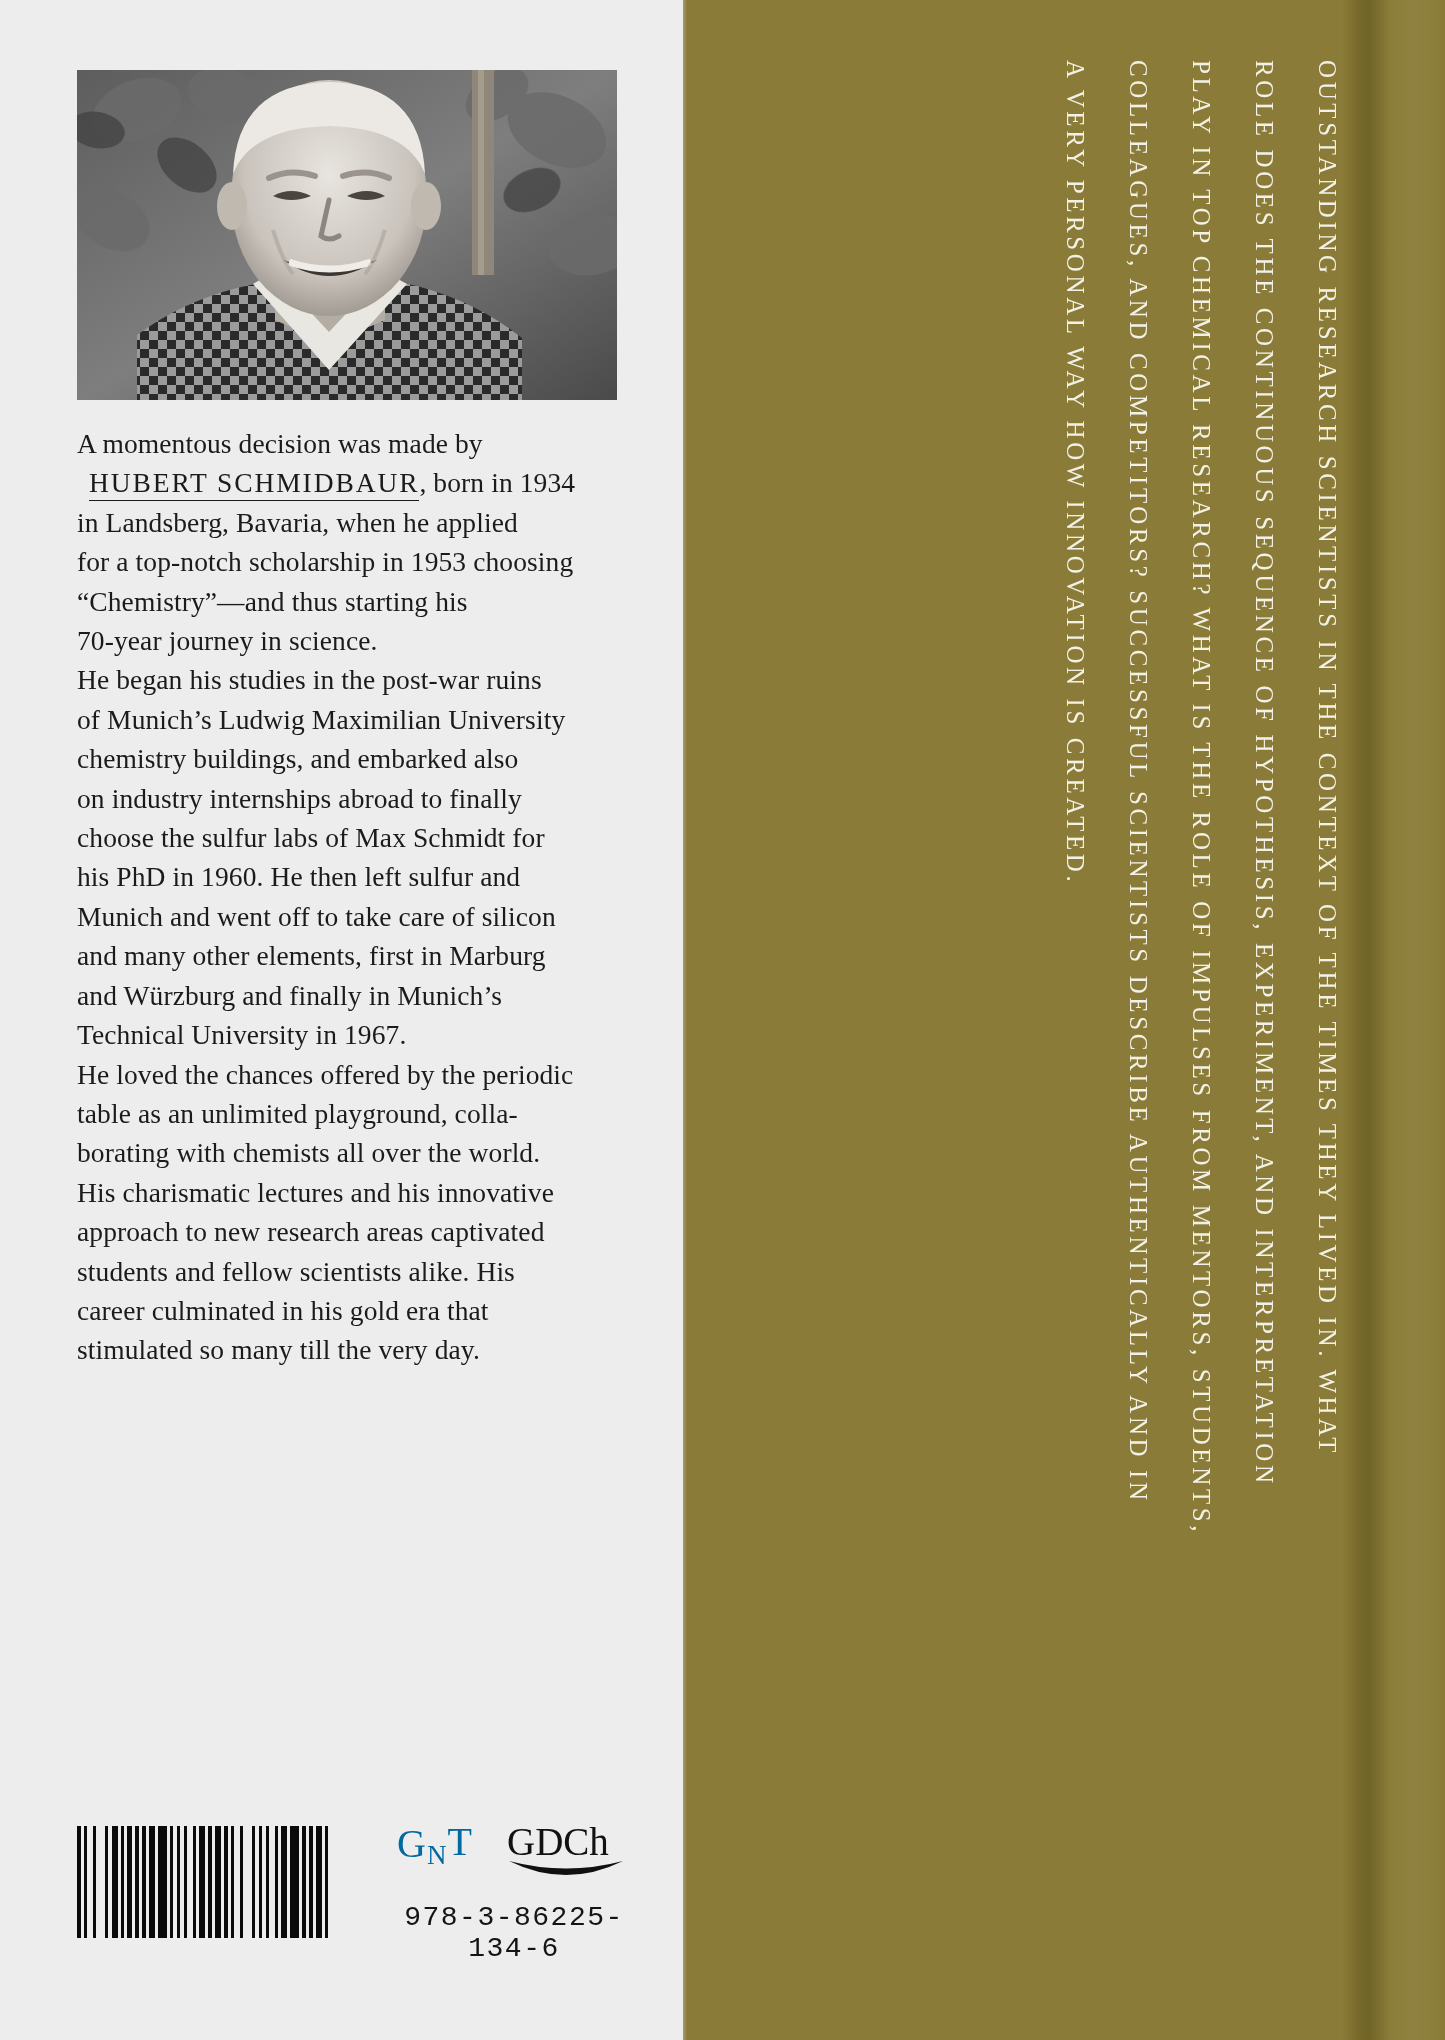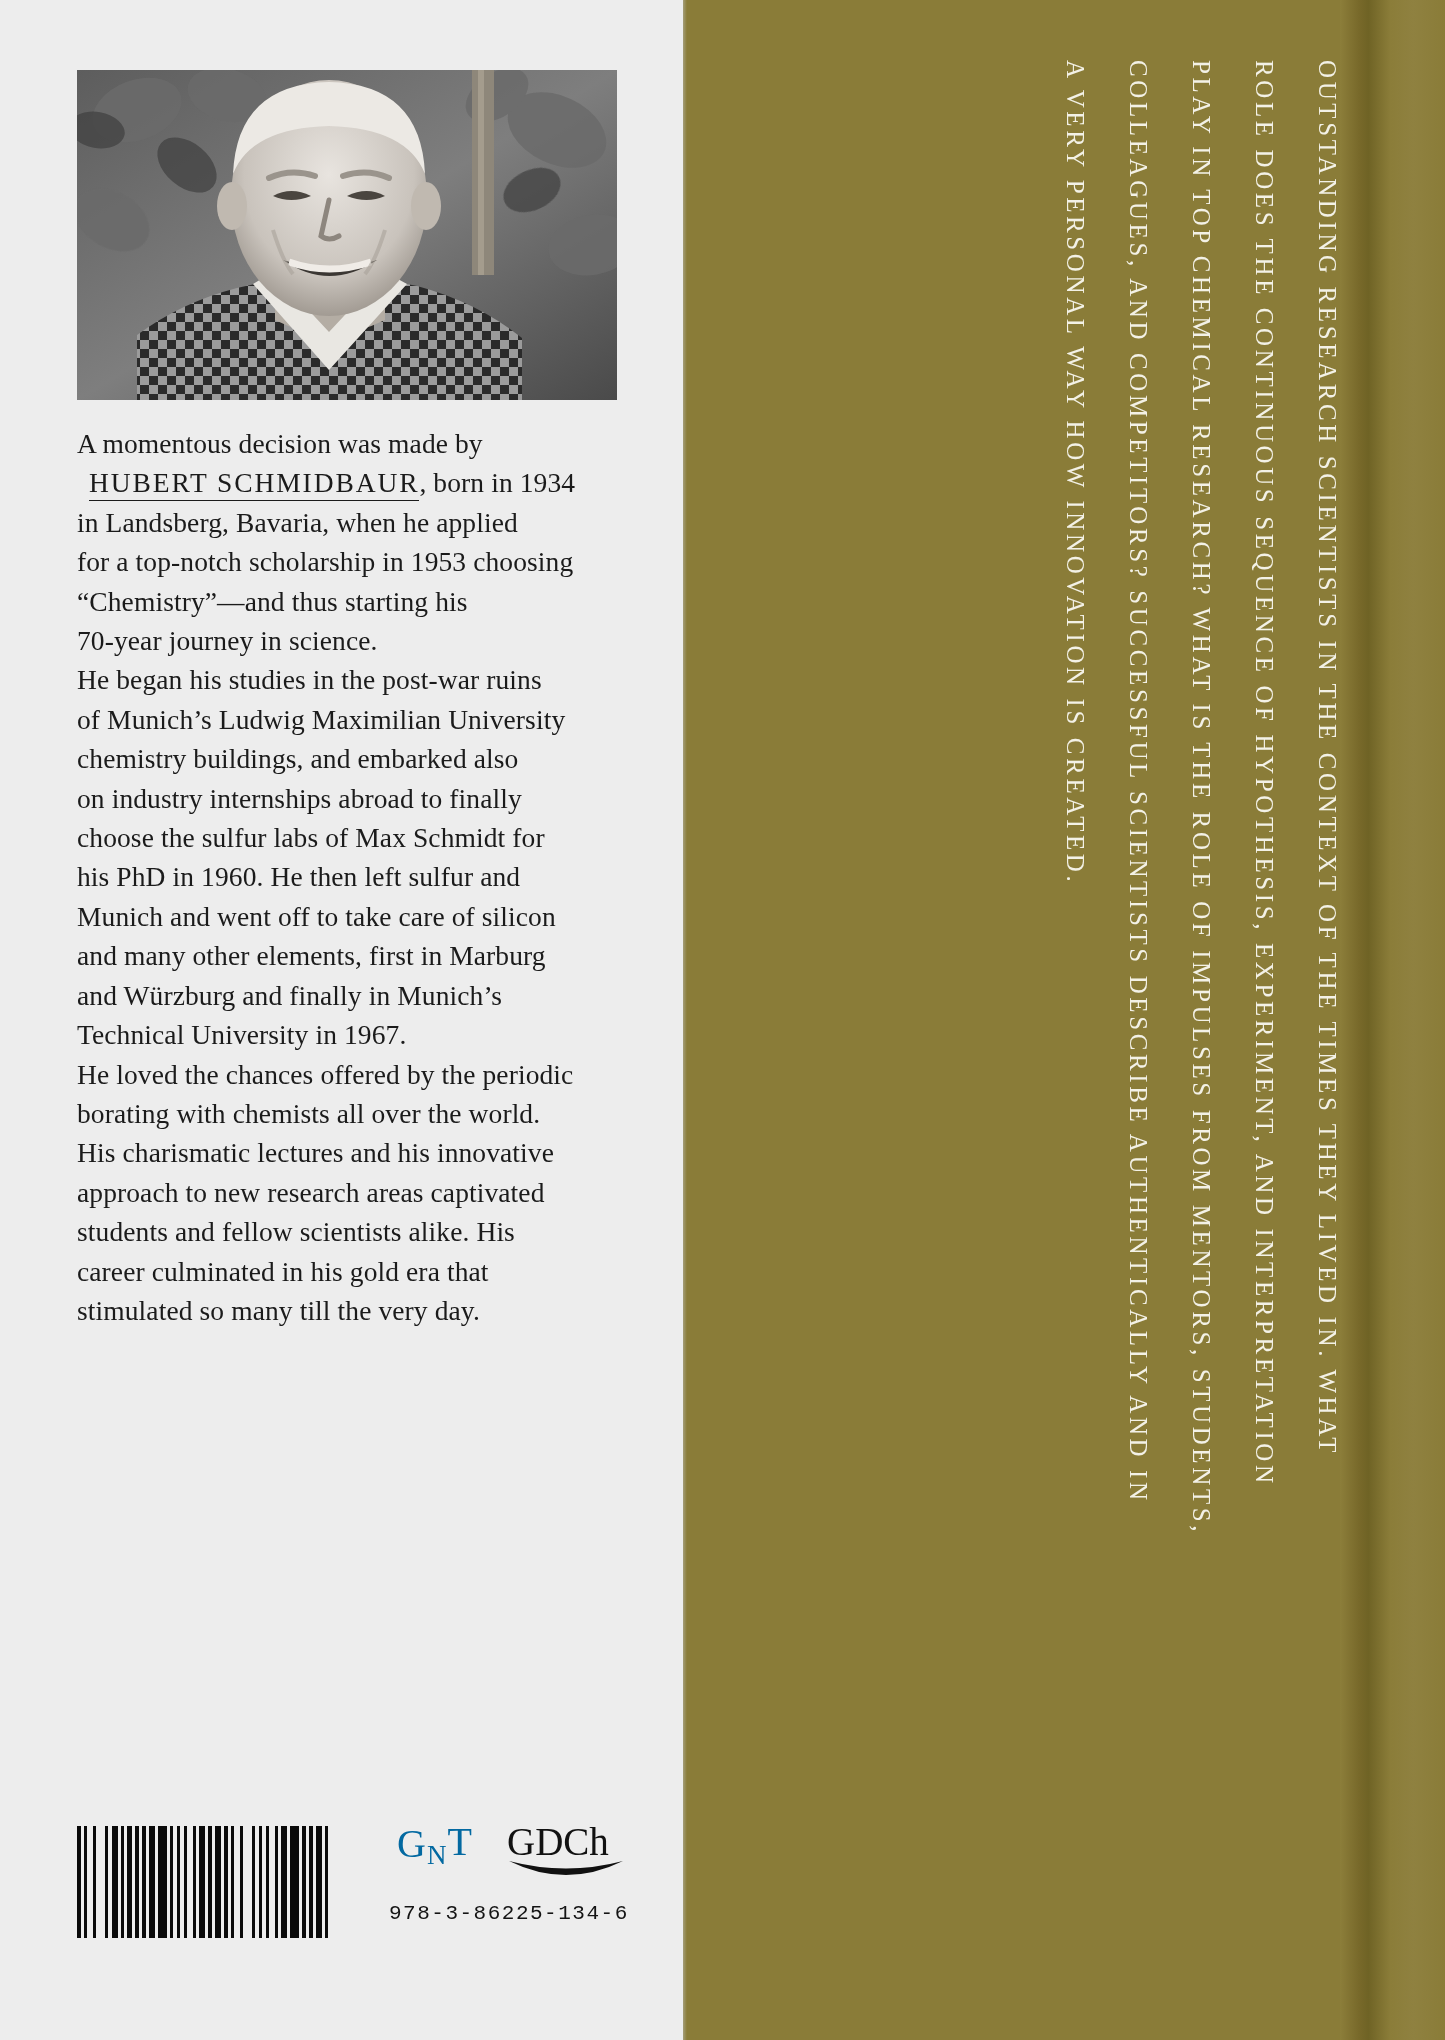--- a/index.html
+++ b/index.html
@@ -101,23 +101,23 @@
     letter-spacing:0px;
     line-height:1;
     display:block;
   }
   .gdch .swoosh { display:block; margin-top:-2px; }
   .isbn {
     position:absolute;
     left:0px;
     top:84px;
     width:250px;
-    text-align:left;
+    text-align:center;
     font-family:"Liberation Mono", monospace;
-    font-size:21px;
+    font-size:28px;
     letter-spacing:1.5px;
     color:#141414;
   }
 
   
   .gold-panel {
     position:relative;
     flex:1 1 auto;
     height:2040px;
     background:#8a7c38;
@@ -247,20 +247,21 @@
       <span class="ln">of Munich’s Ludwig Maximilian University</span>
       <span class="ln">chemistry buildings, and embarked also</span>
       <span class="ln">on industry internships abroad to finally</span>
       <span class="ln">choose the sulfur labs of Max Schmidt for</span>
       <span class="ln">his PhD in 1960. He then left sulfur and</span>
       <span class="ln">Munich and went off to take care of silicon</span>
       <span class="ln">and many other elements, first in Marburg</span>
       <span class="ln">and Würzburg and finally in Munich’s</span>
       <span class="ln">Technical University in 1967.</span>
       <span class="ln">He loved the chances offered by the periodic</span>
+      <span class="ln">table as an unlimited playground, colla-</span>
       <span class="ln">borating with chemists all over the world.</span>
       <span class="ln">His charismatic lectures and his innovative</span>
       <span class="ln">approach to new research areas captivated</span>
       <span class="ln">students and fellow scientists alike. His</span>
       <span class="ln">career culminated in his gold era that</span>
       <span class="ln">stimulated so many till the very day.</span>
     </div>
 
     <div class="bottom-row">
       <div class="barcode" id="barcode">

